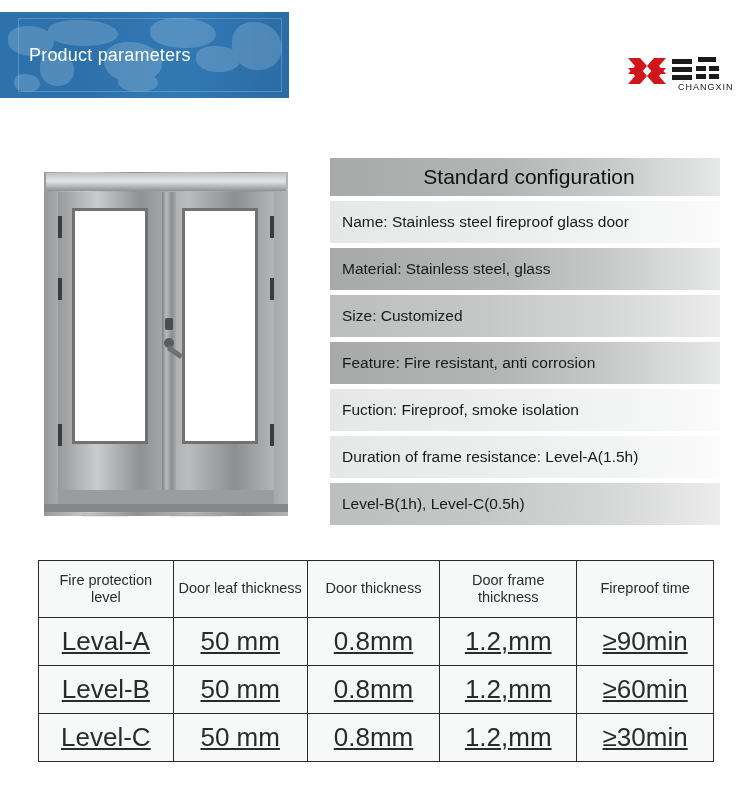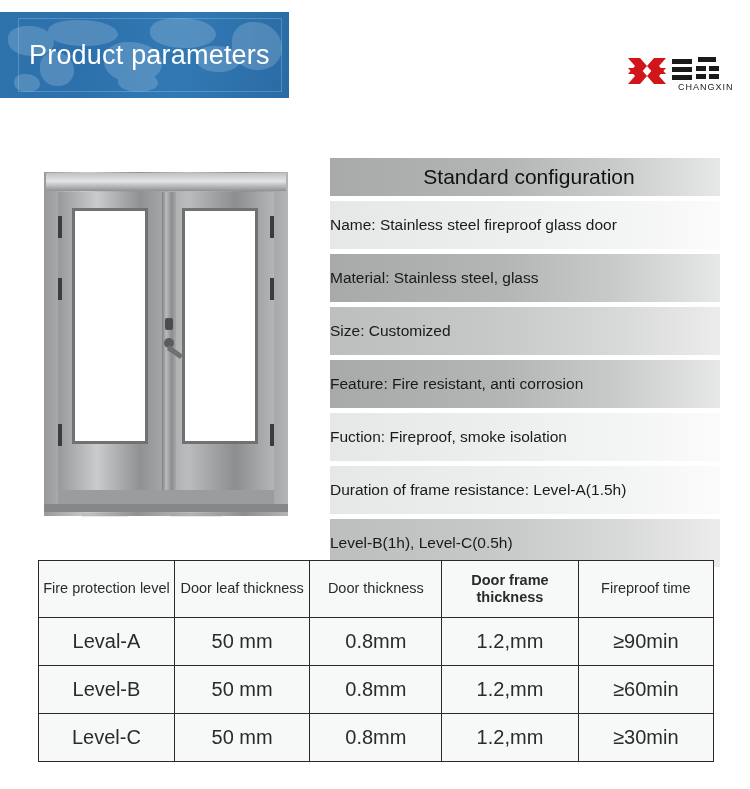--- a/index.html
+++ b/index.html
@@ -8,46 +8,46 @@
 
   
   .banner{position:absolute;left:0;top:12px;width:289px;height:86px;
           background:linear-gradient(100deg,#2f73ad 0%,#2d71ac 30%,#3279b4 62%,#2a6ba4 100%);
           overflow:hidden;}
   .banner .map{position:absolute;inset:0;opacity:.22;}
   .banner .map i{position:absolute;background:#cfe3f3;border-radius:40% 55% 45% 50%;display:block;}
   .banner .edge{position:absolute;top:6px;left:18px;right:7px;bottom:6px;
                 border:1px solid rgba(160,200,232,.35);}
   .banner-title{position:absolute;left:29px;top:0;height:86px;display:flex;align-items:center;
-                color:#fff;font-size:27px;letter-spacing:.2px;white-space:nowrap;}
+                color:#fff;font-size:18px;letter-spacing:.2px;white-space:nowrap;}
 
   
   .logo{position:absolute;right:16px;top:50px;width:108px;height:42px;}
   .logo svg{display:block;}
 
   
   .door-wrap{position:absolute;left:42px;top:170px;width:248px;height:348px;}
   .door-svg{display:block;}
 
   
   .spec{position:absolute;left:330px;top:158px;width:390px;}
-  .spec-row{height:48px;display:flex;align-items:center;margin-bottom:5px;
-            font-size:15.5px;padding-left:0;box-sizing:border-box;color:#1a1a1a;}
+  .spec-row{height:42px;display:flex;align-items:center;margin-bottom:5px;
+            font-size:15.5px;padding-left:12px;box-sizing:border-box;color:#1a1a1a;}
   .spec-row.head{height:38px;justify-content:center;padding-left:8px;font-size:21px;color:#111;}
   .sh-dark{background:linear-gradient(90deg,#a8a9a9 0%,#b4b5b5 45%,#c8c9c9 72%,#e6e7e7 100%);}
   .sh-light{background:linear-gradient(90deg,#e6e7e7 0%,#eceded 40%,#f3f4f4 75%,#fbfbfb 100%);}
   .sh-mid{background:linear-gradient(90deg,#bdbebe 0%,#c6c7c7 40%,#d6d7d7 72%,#ececec 100%);}
 
   
   .tbl{position:absolute;left:38px;top:560px;width:676px;border-collapse:collapse;
        background:#fafafa;}
   .tbl td{border:1.5px solid #2a2a2a;text-align:center;color:#2b2b2b;background:#f7f8f8;}
   .tbl .hd td{font-size:14.5px;height:52px;line-height:1.18;padding:2px 4px;}
-  .tbl .bd td{font-size:20px;height:45px;}
-  .c1{width:136px;}.c2{width:136px;}.c3{width:132px;}.c4{width:136px;font-weight:bold;}.c5{width:136px;}
+  .tbl .bd td{font-size:26px;height:45px;text-decoration:underline;}
+  .c1{width:136px;}.c2{width:136px;}.c3{width:132px;}.c4{width:136px;}.c5{width:136px;}
 </style>
 </head>
 <body>
 
 <div class="banner">
   <div class="map">
     <i style="left:8px;top:14px;width:46px;height:30px;"></i>
     <i style="left:48px;top:8px;width:70px;height:26px;"></i>
     <i style="left:40px;top:40px;width:34px;height:34px;"></i>
     <i style="left:104px;top:30px;width:58px;height:40px;"></i>

